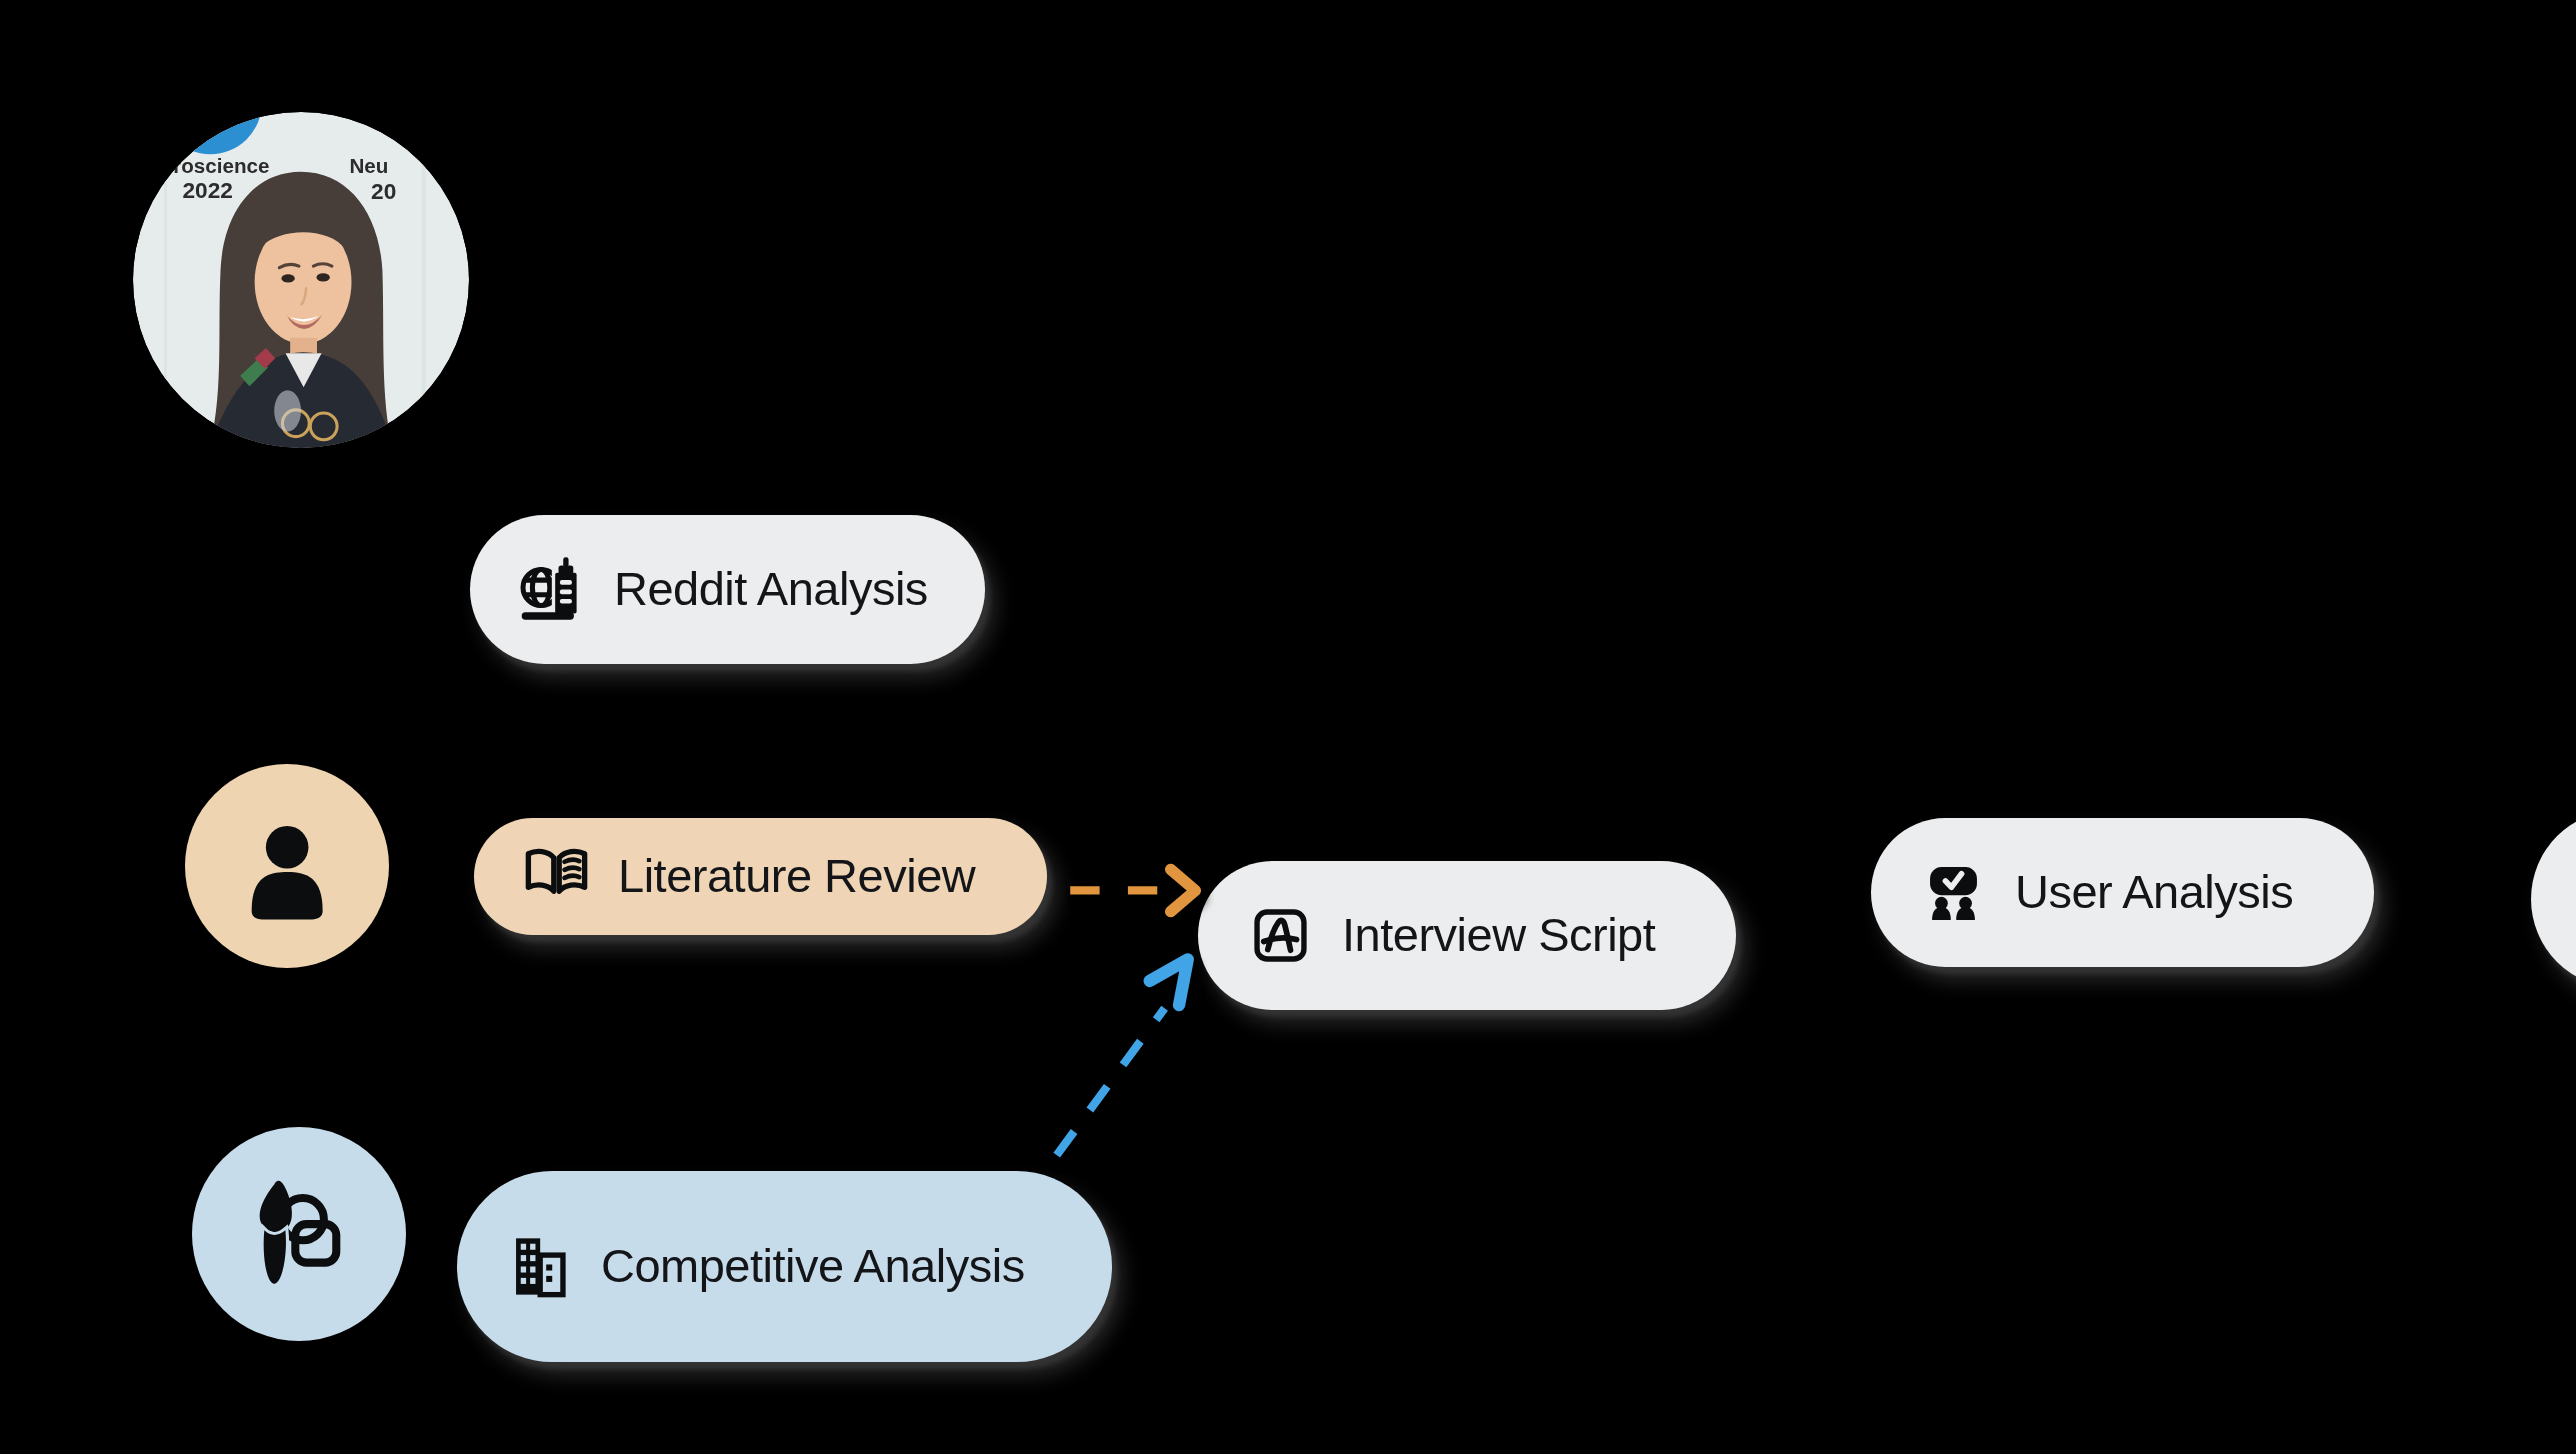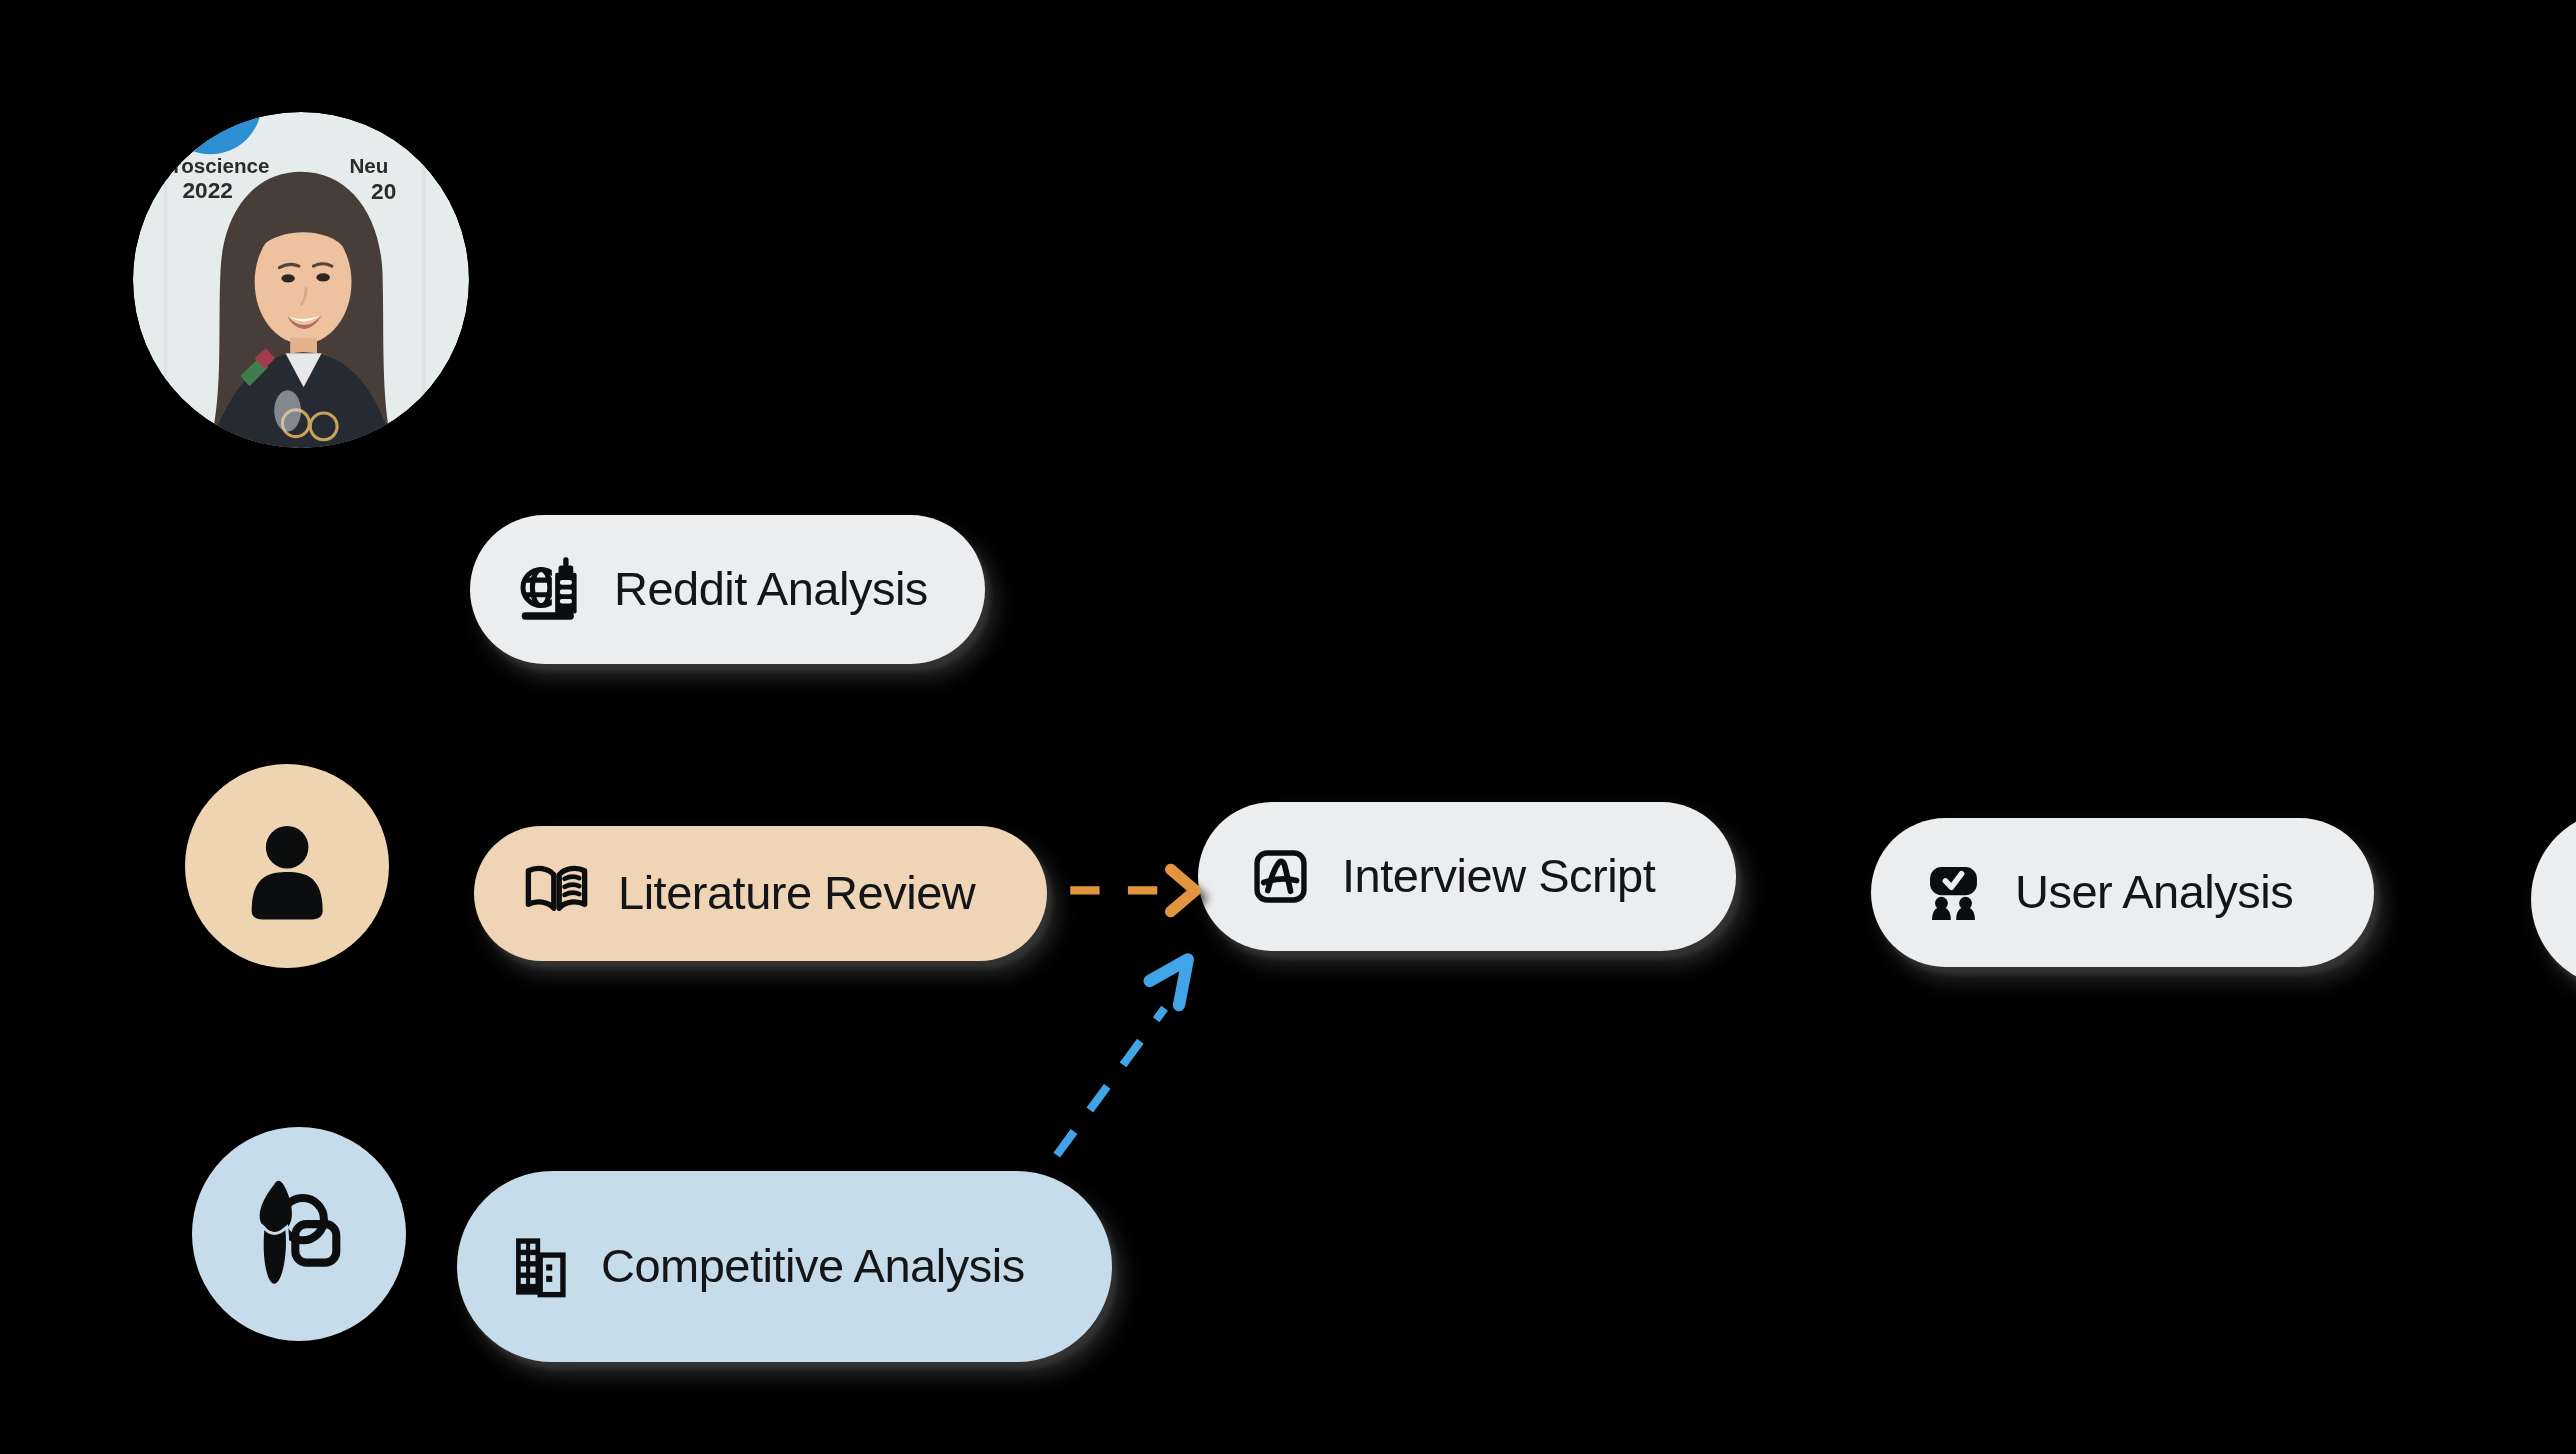--- a/index.html
+++ b/index.html
@@ -29,22 +29,22 @@
   .pill-tan{background:var(--pill-tan);}
   .pill-blue{background:var(--pill-blue);}
   .pill .icon{width:67px;height:67px;flex:0 0 auto;margin-right:28px;}
   .pill .icon svg{width:100%;height:100%;display:block;}
   .labelbox{display:flex;flex-direction:column;justify-content:center;}
   .pill .label{font-size:47px;font-weight:500;color:var(--text);line-height:1.2;
                letter-spacing:-0.5px;white-space:nowrap;}
   .pill .label:empty{display:none;}
 
   .node-reddit-analysis{left:470px;top:515px;width:515px;height:149px;}
-  .node-literature-review{left:474px;top:818px;width:573px;height:135px;margin-top:8px;}
-  .node-interview-script{left:1198px;top:802px;width:538px;height:149px;}
+  .node-literature-review{left:474px;top:818px;width:573px;height:117px;}
+  .node-interview-script{left:1198px;top:861px;width:538px;height:149px;}
   .node-user-interview{left:1871px;top:818px;width:503px;height:149px;}
   .node-data-analysis{left:2531px;top:810px;width:519px;height:178px;}
   .node-competitive-analysis{left:457px;top:1171px;width:655px;height:191px;}
 
   
   .edge{position:absolute;overflow:visible;filter:drop-shadow(6.2px 8.2px 4.1px rgba(0,0,0,0.65));}
   .edge-orange-stroke{stroke:var(--arrow-orange);}
   .edge-blue-stroke{stroke:var(--arrow-blue);}
 </style>
 </head>

